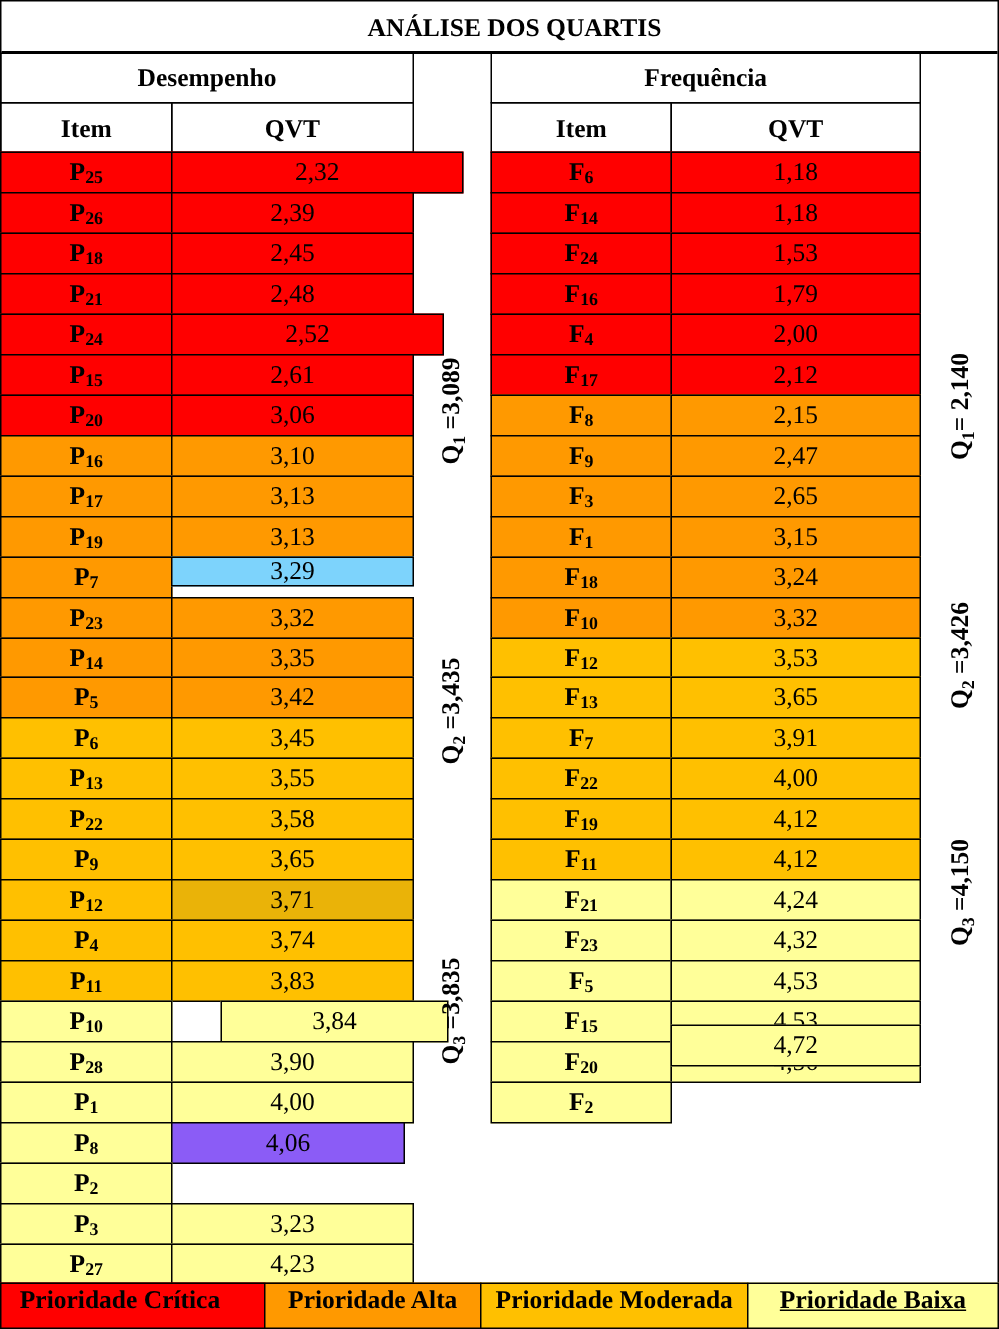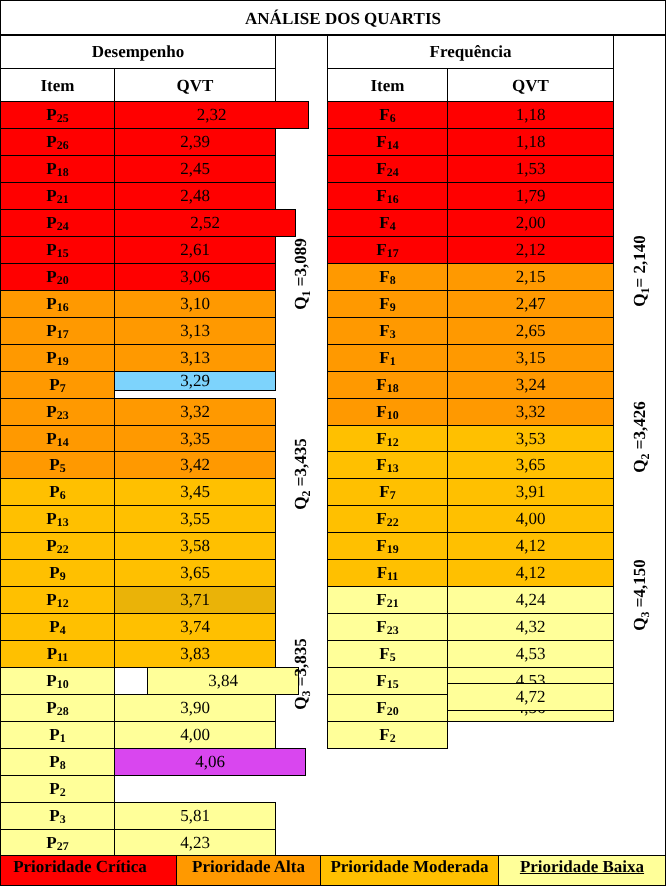--- a/index.html
+++ b/index.html
@@ -146,31 +146,31 @@
 <div class="abs cell bd dqvt" style="left:114px;top:694px;width:162px;height:28px;background:#FFFF99;">3,90</div>
 <div class="abs cell bd ditem" style="left:0px;top:721px;width:115px;height:28px;background:#FFFF99;">
       <span>P</span>
       <sub>1</sub>
     </div>
 <div class="abs cell bd dqvt" style="left:114px;top:721px;width:162px;height:28px;background:#FFFF99;">4,00</div>
 <div class="abs cell bd ditem" style="left:0px;top:748px;width:115px;height:28px;background:#FFFF99;">
       <span>P</span>
       <sub>8</sub>
     </div>
-<div class="abs cell bd dqvt" style="left:114px;top:748px;width:192px;height:28px;background:#d946ef;">4,06</div>
+<div class="abs cell bd dqvt" style="left:114px;top:748px;width:156px;height:28px;background:#8b5cf6;">4,06</div>
 <div class="abs cell bd ditem" style="left:0px;top:775px;width:115px;height:28px;background:#FFFF99;">
       <span>P</span>
       <sub>2</sub>
     </div>
 <div class="abs cell bd dqvt" style="left:114px;top:775px;width:162px;height:28px;background:#FFFF99;margin-top:27px;">4,10</div>
 <div class="abs cell bd ditem" style="left:0px;top:802px;width:115px;height:28px;background:#FFFF99;">
       <span>P</span>
       <sub>3</sub>
     </div>
-<div class="abs cell bd dqvt" style="left:114px;top:802px;width:162px;height:28px;background:#FFFF99;">5,81</div>
+<div class="abs cell bd dqvt" style="left:114px;top:802px;width:162px;height:28px;background:#FFFF99;">3,23</div>
 <div class="abs cell bd ditem" style="left:0px;top:829px;width:115px;height:27px;background:#FFFF99;">
       <span>P</span>
       <sub>27</sub>
     </div>
 <div class="abs cell bd dqvt" style="left:114px;top:829px;width:162px;height:27px;background:#FFFF99;">4,23</div>
 <div class="abs cell bd ghdr" style="left:327px;top:35px;width:287px;height:33.7px;">Frequência</div>
 <div class="abs cell bd chdr" style="left:327px;top:67.7px;width:121px;height:34.7px;">Item</div>
 <div class="abs cell bd chdr" style="left:447px;top:67.7px;width:167px;height:34.7px;">QVT</div>
 <div class="abs cell bd ditem" style="left:327px;top:101px;width:121px;height:28px;background:#FF0000;">
       <span>F</span>

